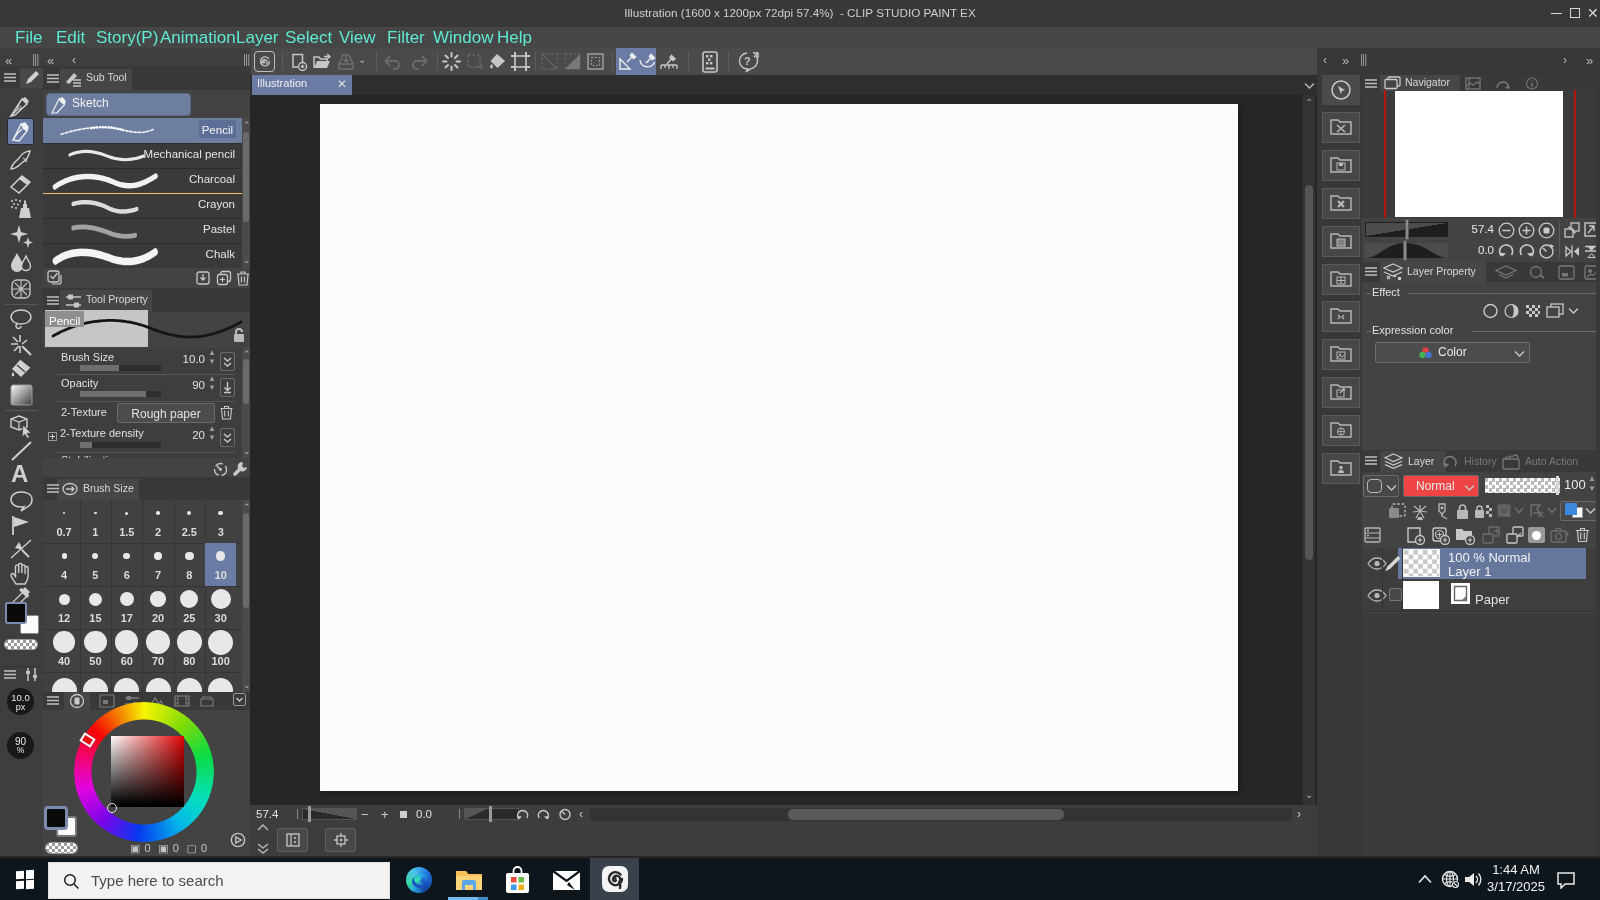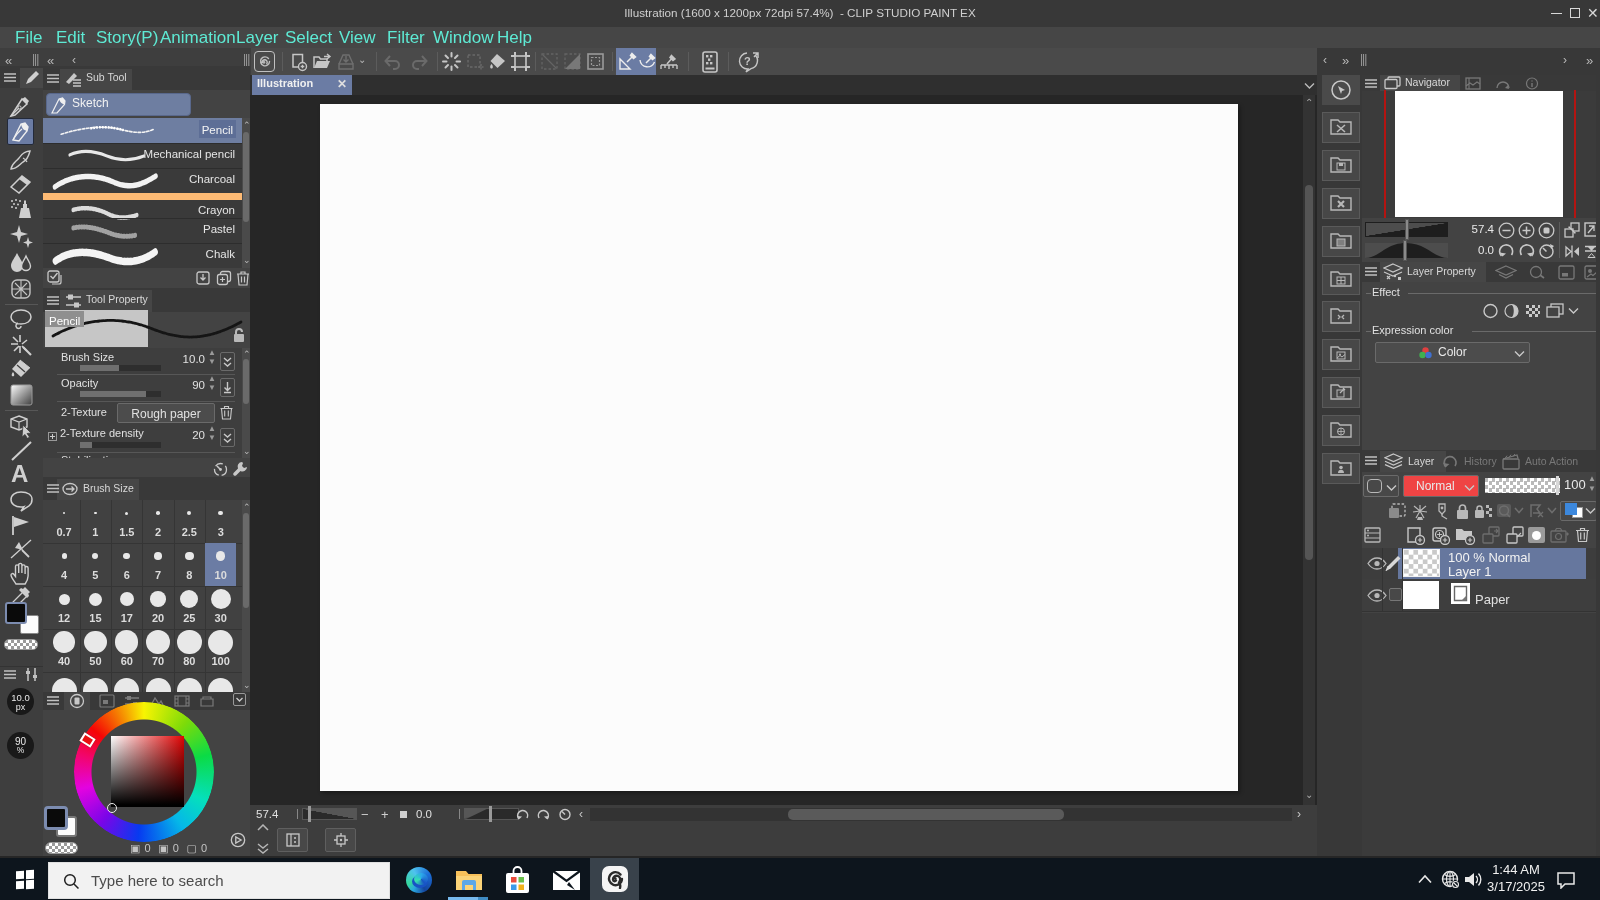--- a/index.html
+++ b/index.html
@@ -352,21 +352,21 @@
             <path d="M4 8 C 25 2, 45 4, 65 9 S 105 14, 125 9" stroke="#e8e8e8" stroke-width="3.2" fill="none" stroke-linecap="round"></path>
           </svg>
       <span class="abs" style="right:7px;top:4px;color:#e5e5e5;font-size:11.5px;">Mechanical pencil</span>
     </div>
     <div class="abs" style="left:0;top:50px;width:199px;height:25px;border-top:1px solid #2d2d2d;">
       <svg class="abs" style="left:8px;top:1px;" width="110" height="23" preserveAspectRatio="none" viewBox="0 0 150 23">
             <path d="M5 17 C 30 4, 60 4, 85 12 S 125 14, 143 6" stroke="#f2f2f2" stroke-width="5.5" fill="none" stroke-linecap="round" stroke-dasharray="4 1"></path>
           </svg>
       <span class="abs" style="right:7px;top:4px;color:#e5e5e5;font-size:11.5px;">Charcoal</span>
     </div>
-    <div class="abs" style="left:0;top:75px;width:199px;height:25px;border-top:7px solid #fdba74;">
+    <div class="abs" style="left:0;top:75px;width:199px;height:25px;border-top:1px solid #fdba74;">
       <svg class="abs" style="left:26px;top:2px;" width="72" height="21" preserveAspectRatio="none" viewBox="0 0 110 21">
             <path d="M6 8 C 25 4, 45 7, 60 12 S 90 16, 104 13" stroke="#dcdcdc" stroke-width="4.5" fill="none" stroke-dasharray="2.5 1.8" stroke-linecap="round"></path>
           </svg>
       <span class="abs" style="right:7px;top:4px;color:#e5e5e5;font-size:11.5px;">Crayon</span>
     </div>
     <div class="abs" style="left:0;top:100px;width:199px;height:25px;border-top:1px solid #2d2d2d;">
       <svg class="abs" style="left:26px;top:2px;" width="74px" height="21" preserveAspectRatio="none" viewBox="0 0 110 21">
             <path d="M6 7 C 25 4, 45 8, 60 12 S 88 16, 100 14" stroke="#bdbdbd" stroke-width="5" fill="none" stroke-dasharray="1.6 2.4" stroke-linecap="round" opacity="0.8"></path>
           </svg>
       <span class="abs" style="right:7px;top:4px;color:#e5e5e5;font-size:11.5px;">Pastel</span>
@@ -619,21 +619,21 @@
   <div class="abs" style="left:87px;top:776px;color:#c4c4c4;font-size:11px;letter-spacing:1px;">▣ 0 ▣ 0 ▢ 0</div>
   <svg class="abs" style="left:187px;top:766px;" width="16" height="16" viewBox="0 0 18 18">
         <circle cx="9" cy="9" r="7.5" stroke="#c8c8c8" stroke-width="1.5" fill="none"></circle>
         <path d="M6.5 5.5v7l6-3.5z" stroke="#c8c8c8" stroke-width="1.5" fill="none"></path>
       </svg>
 </div>
 
 <div id="canvasarea" class="abs" style="left:250px;top:75px;width:1067px;height:781px;background:#262626;">
 
   <div class="abs" style="left:0;top:0;width:1067px;height:20px;background:#2f2f2f;"></div>
-  <div class="abs" style="left:2px;top:0;width:100px;height:20px;background:#6b7ca4;font-weight:bold;">
+  <div class="abs" style="left:2px;top:0;width:100px;height:20px;background:#6b7ca4;">
     <span class="abs" style="left:5px;top:2px;color:#f0f0f0;font-size:11px;">Illustration</span>
     <span class="abs" style="left:85px;top:2px;color:#dfdfdf;font-size:12px;">✕</span>
   </div>
   <svg class="abs" style="left:1054px;top:7px;" width="11" height="8" viewBox="0 0 11 8">
         <path d="M1 1.5 5.5 6 10 1.5" stroke="#bbb" stroke-width="1.4" fill="none"></path>
       </svg>
 
   <div class="abs" style="left:70px;top:29px;width:918px;height:687px;background:#fcfcfc;box-shadow:2px 2px 4px rgba(0,0,0,0.35);"></div>
 
   <div class="abs" style="left:1053px;top:20px;width:12px;height:710px;background:#333333;">

